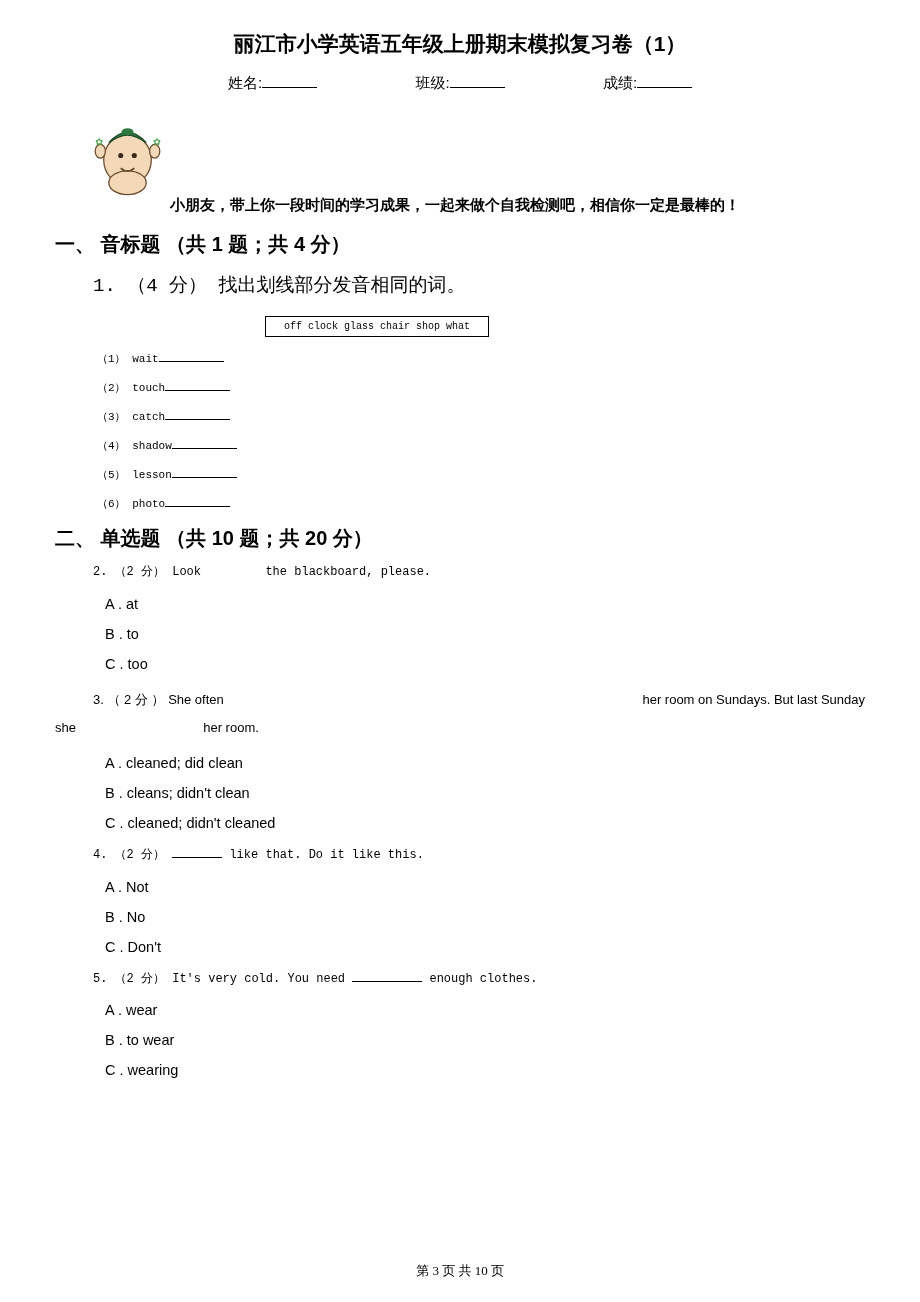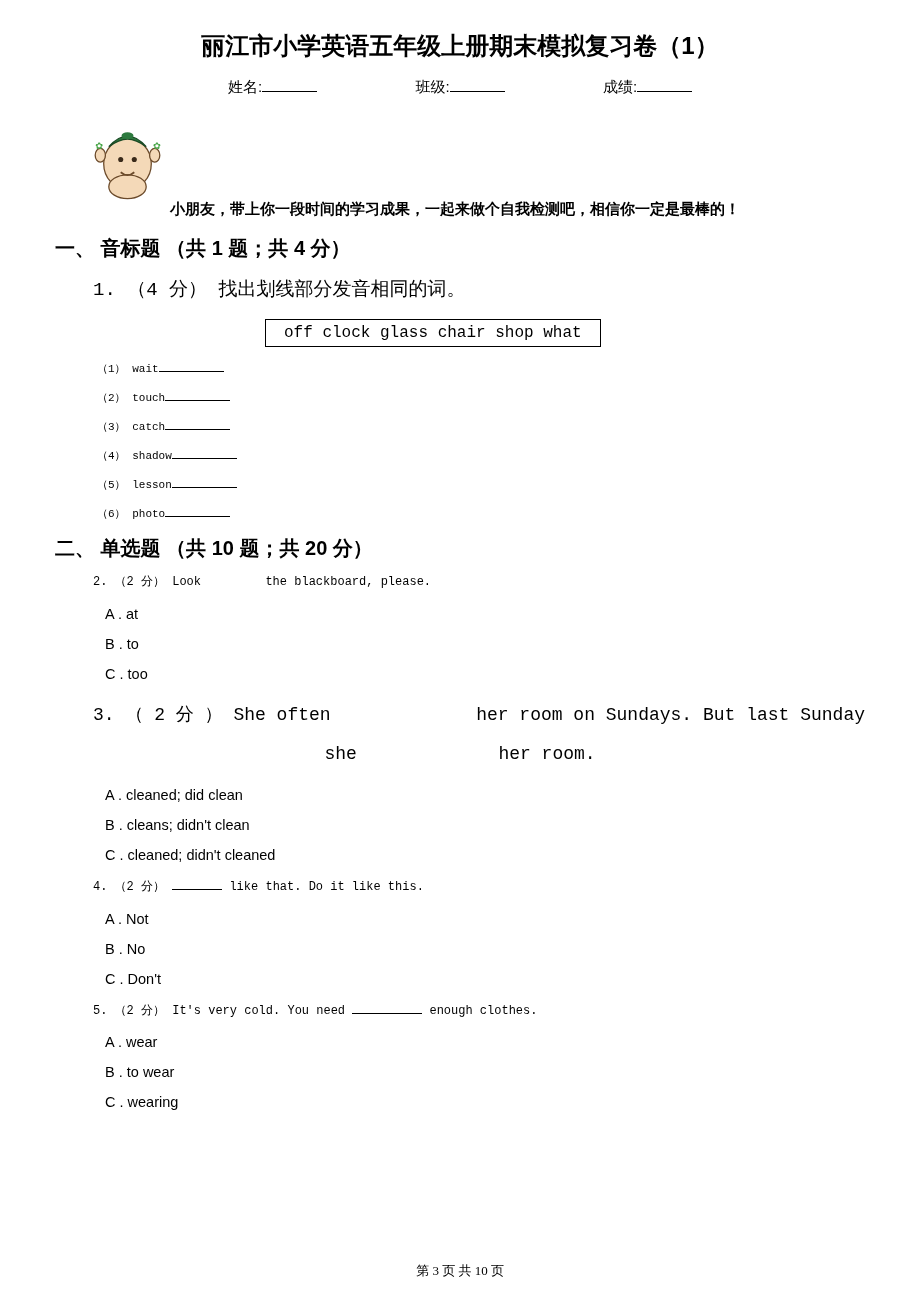--- a/index.html
+++ b/index.html
@@ -7,21 +7,21 @@
       width: 920px;
       height: 1302px;
       background: #ffffff;
       font-family: "SimSun", "宋体", serif;
       color: #000000;
       position: relative;
       padding: 30px 55px 0 55px;
     }
     .title {
       text-align: center;
-      font-size: 24px;
+      font-size: 21px;
       font-weight: bold;
       font-family: "SimHei", "黑体", sans-serif;
       margin-bottom: 15px;
     }
     .info-line {
       text-align: center;
       font-size: 15px;
       font-family: "SimHei", "黑体", sans-serif;
       margin-bottom: 20px;
     }
@@ -71,40 +71,39 @@
       margin-bottom: 12px;
       line-height: 1.8;
     }
     .en { font-family: "Courier New", monospace; }
     .word-box {
       display: inline-block;
       border: 1px solid #000;
       padding: 4px 18px;
       margin-left: 210px;
       font-family: "Courier New", monospace;
-      font-size: 16px;
+      font-size: 10px;
     }
     .sub-item {
       font-size: 11px;
       margin-left: 42px;
       margin-bottom: 14px;
       font-family: "Courier New", monospace;
     }
     .opt {
       font-size: 14.5px;
       margin-left: 50px;
       margin-bottom: 14px;
       font-family: Liberation Sans, sans-serif;
     }
     .q3-wrap {
-      font-size: 18px;
+      font-size: 13px;
       line-height: 2.2;
-      font-family: Liberation Mono, monospace;
+      font-family: Liberation Sans, sans-serif;
       margin-bottom: 12px;
-      text-align: center;
     }
     .q3-first { margin-left: 38px; display: flex; justify-content: space-between; }
     .q3-first span { white-space: nowrap; }
     .q3-second { margin-left: 0; }
     .footer {
       position: absolute;
       bottom: 22px;
       left: 0;
       width: 100%;
       text-align: center;

